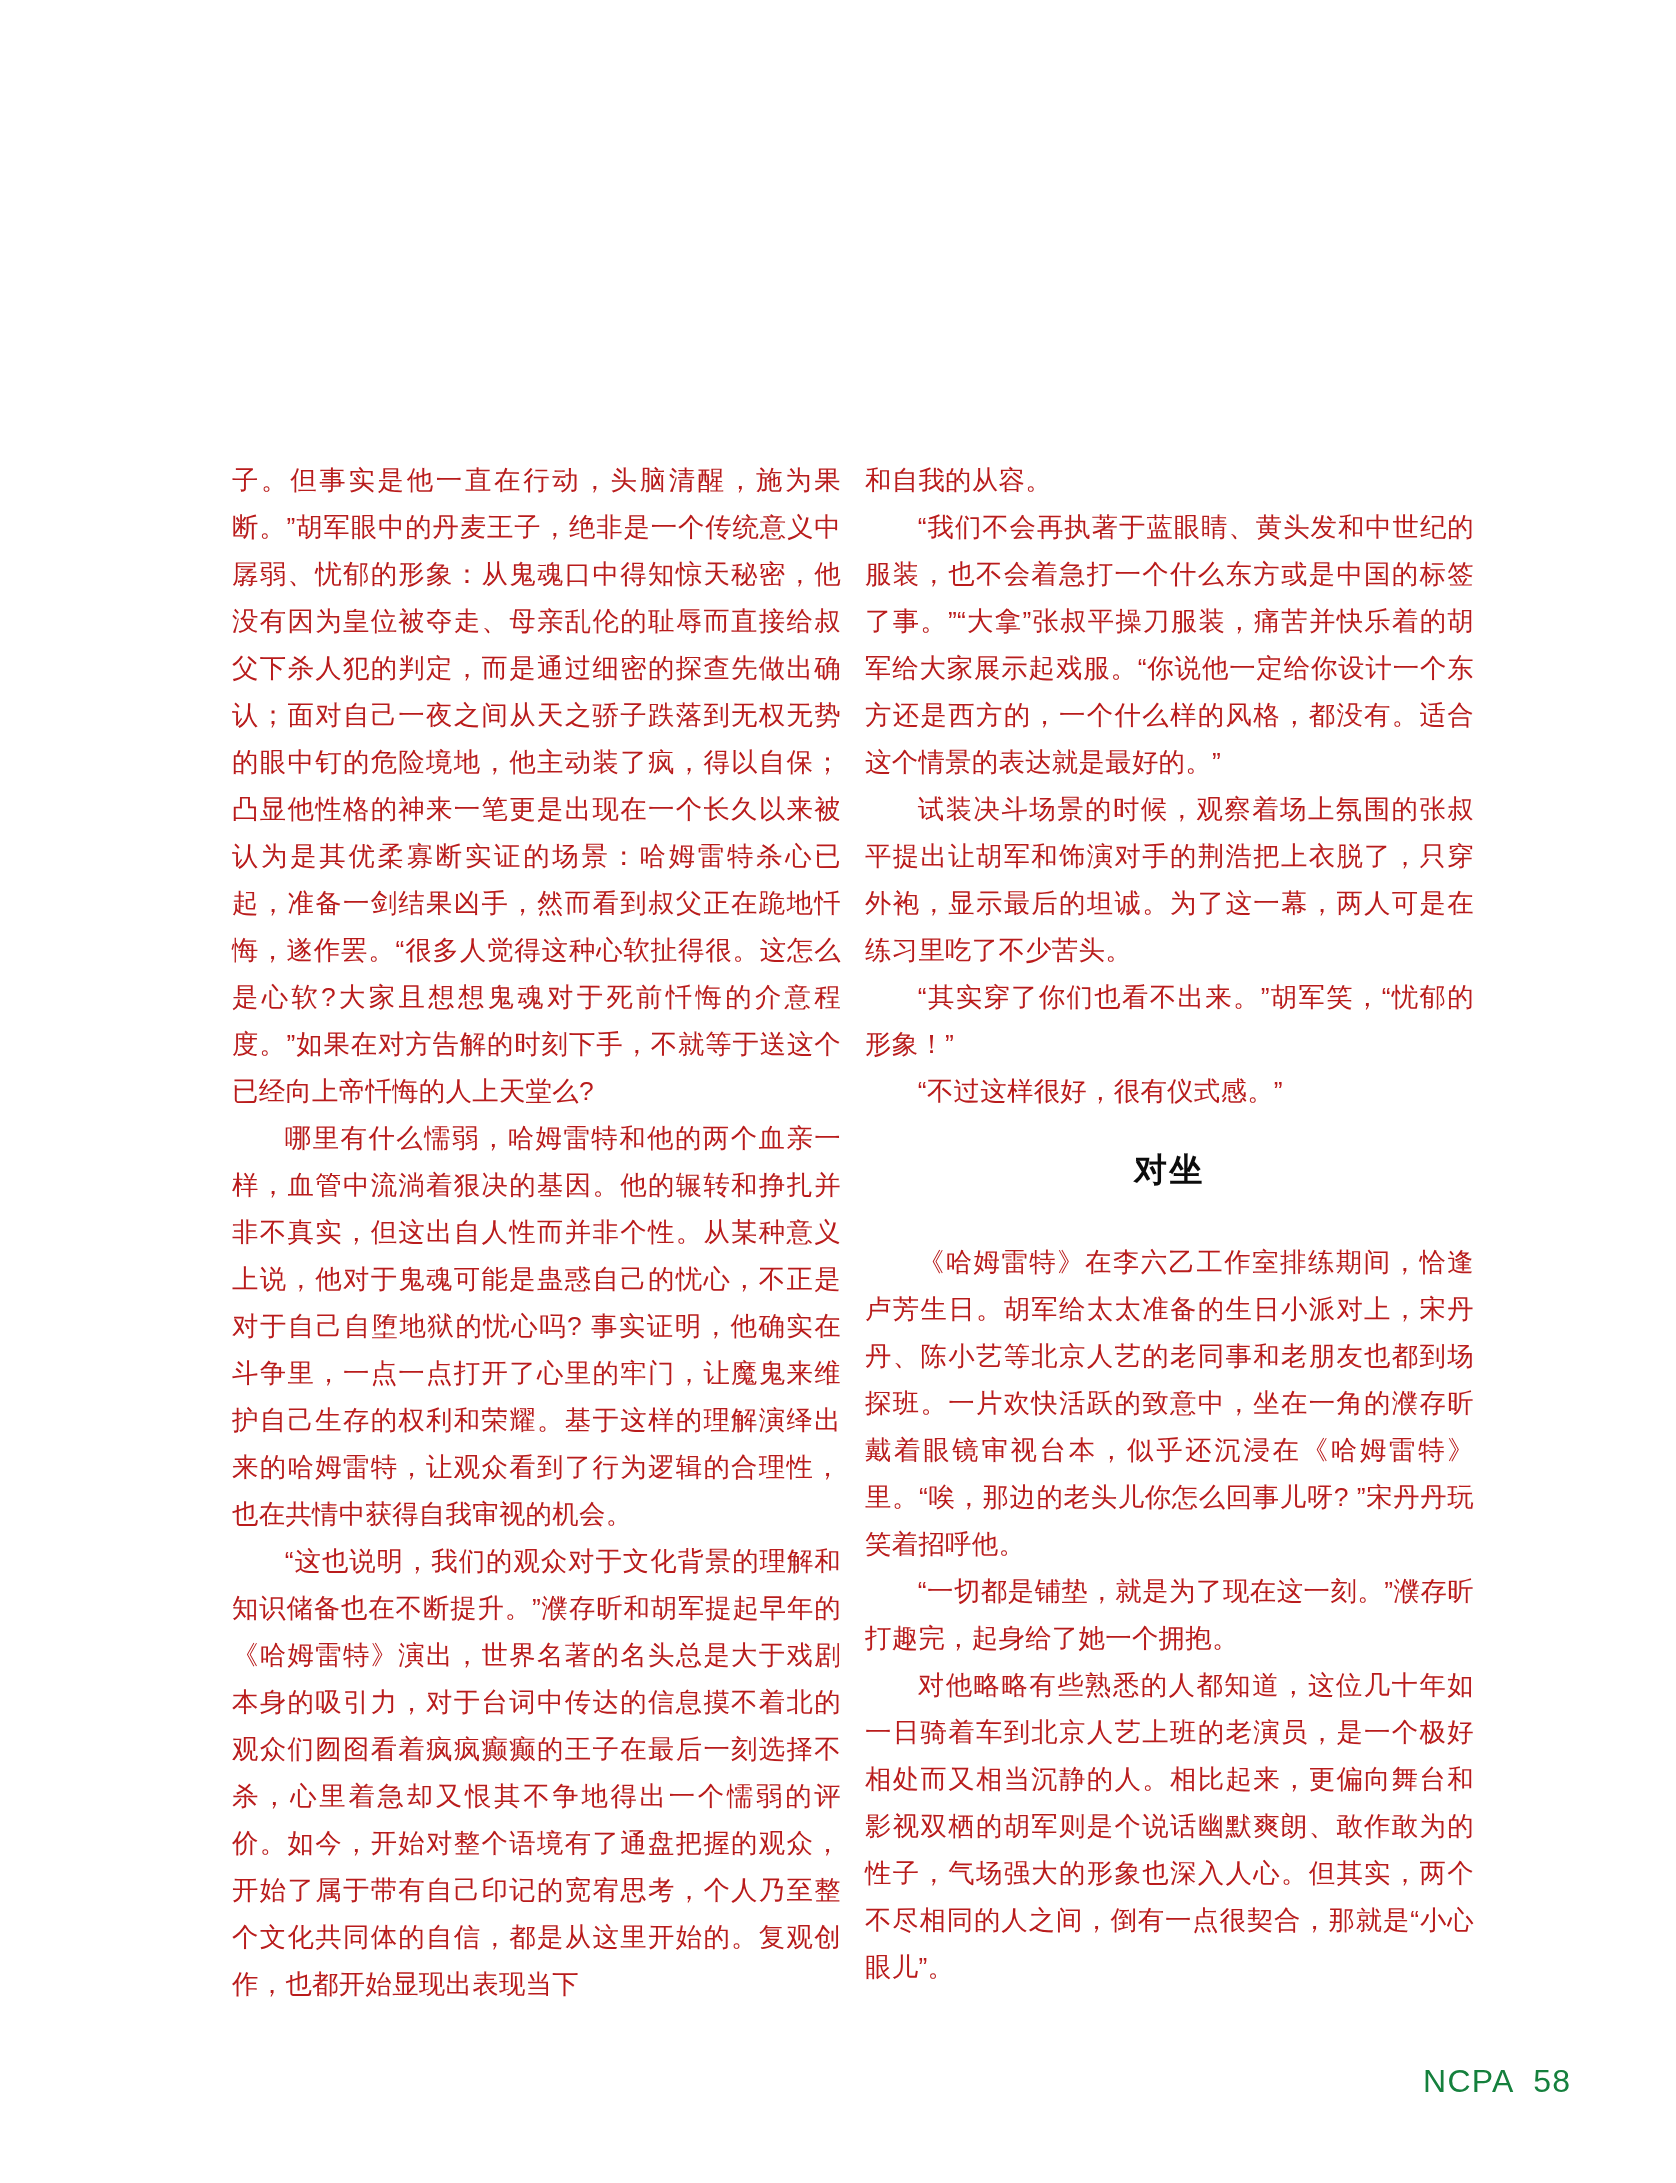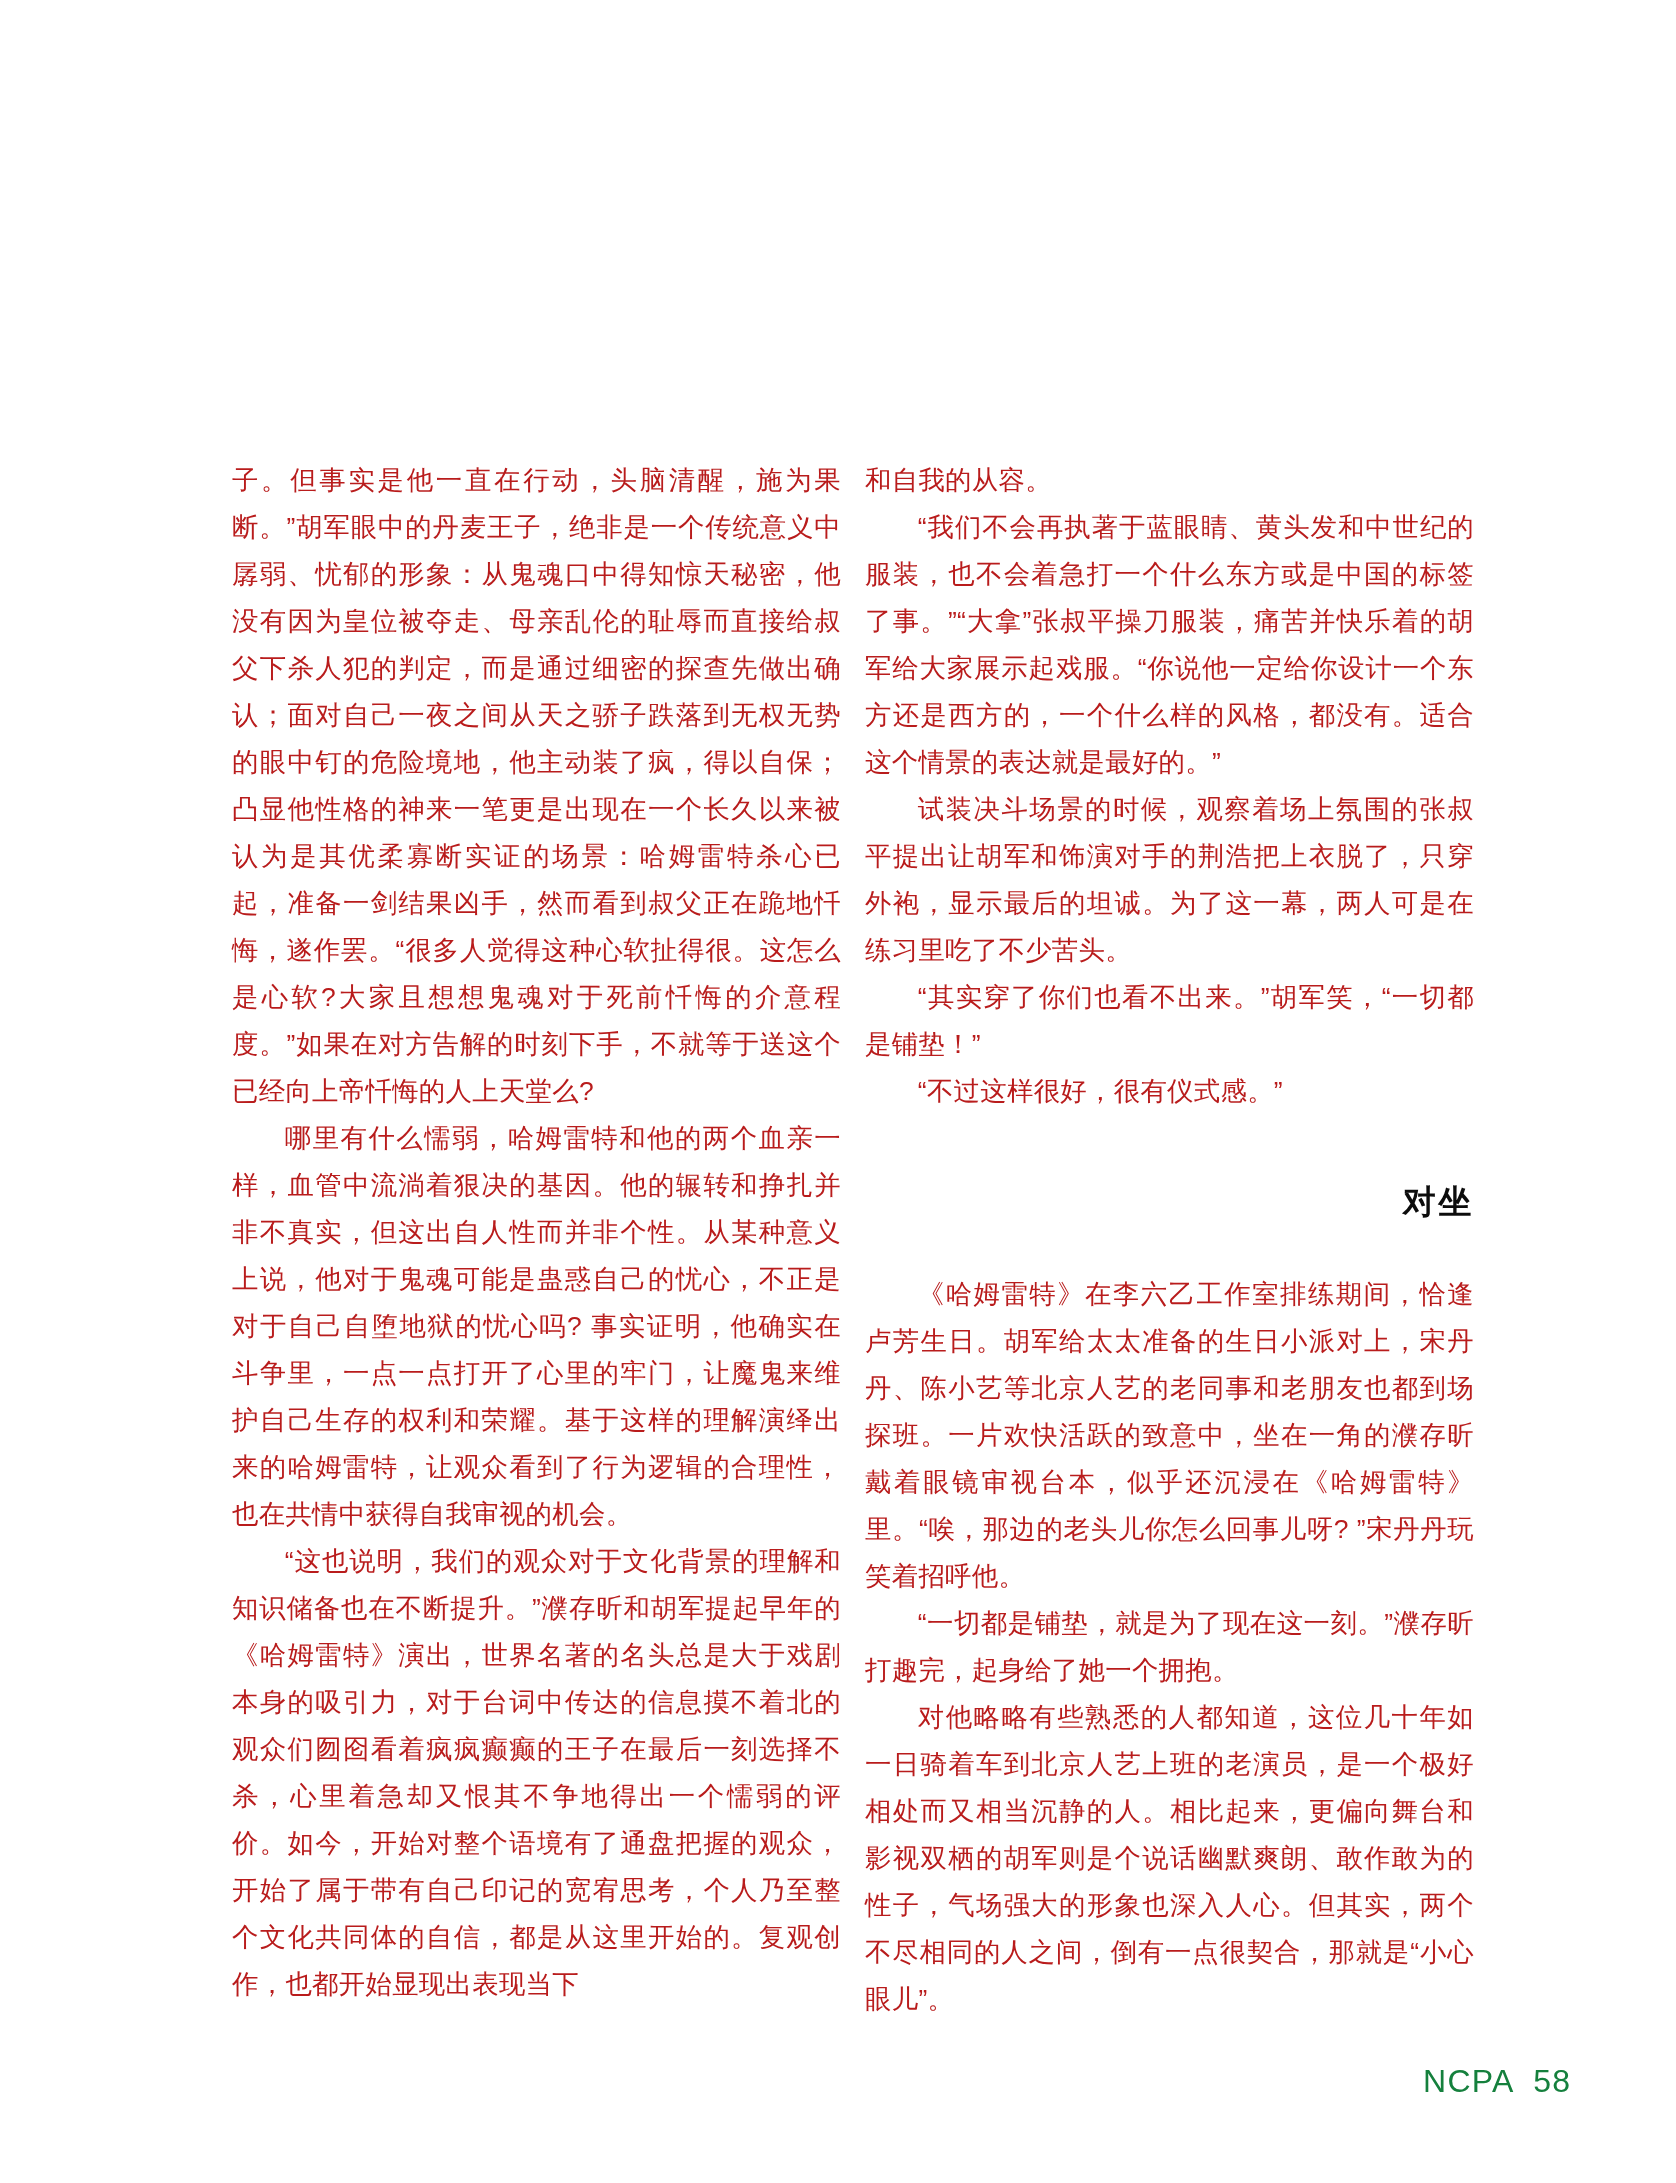--- a/index.html
+++ b/index.html
@@ -29,28 +29,28 @@
     line-height: 47px;
     color: #b91c1c;
     text-align: justify;
     overflow-wrap: break-word;
     letter-spacing: 0.3px;
   }
   .column p.indent {
     text-indent: 2em;
   }
   h2.section-heading {
-    margin: 68px 0 51px 0;
+    margin: 36px 0 51px 0;
     padding: 0;
     font-size: 33px;
     line-height: 37px;
     font-weight: 700;
     color: #0c0c0c;
     letter-spacing: 2.6px;
-    text-align: right;
+    text-align: center;
   }
   .page-footer {
     position: absolute;
     top: 2065px;
     left: 1423px;
     display: flex;
     align-items: baseline;
     gap: 18.5px;
     font-size: 32px;
     line-height: 32px;
@@ -64,21 +64,21 @@
 <div class="column col-left">
   <p>子。但事实是他一直在行动，头脑清醒，施为果断。”胡军眼中的丹麦王子，绝非是一个传统意义中孱弱、忧郁的形象：从鬼魂口中得知惊天秘密，他没有因为皇位被夺走、母亲乱伦的耻辱而直接给叔父下杀人犯的判定，而是通过细密的探查先做出确认；面对自己一夜之间从天之骄子跌落到无权无势的眼中钉的危险境地，他主动装了疯，得以自保；凸显他性格的神来一笔更是出现在一个长久以来被认为是其优柔寡断实证的场景：哈姆雷特杀心已起，准备一剑结果凶手，然而看到叔父正在跪地忏悔，遂作罢。“很多人觉得这种心软扯得很。这怎么是心软?大家且想想鬼魂对于死前忏悔的介意程度。”如果在对方告解的时刻下手，不就等于送这个已经向上帝忏悔的人上天堂么?</p>
   <p class="indent">哪里有什么懦弱，哈姆雷特和他的两个血亲一样，血管中流淌着狠决的基因。他的辗转和挣扎并非不真实，但这出自人性而并非个性。从某种意义上说，他对于鬼魂可能是蛊惑自己的忧心，不正是对于自己自堕地狱的忧心吗? 事实证明，他确实在斗争里，一点一点打开了心里的牢门，让魔鬼来维护自己生存的权利和荣耀。基于这样的理解演绎出来的哈姆雷特，让观众看到了行为逻辑的合理性，也在共情中获得自我审视的机会。</p>
   <p class="indent">“这也说明，我们的观众对于文化背景的理解和知识储备也在不断提升。”濮存昕和胡军提起早年的《哈姆雷特》演出，世界名著的名头总是大于戏剧本身的吸引力，对于台词中传达的信息摸不着北的观众们囫囵看着疯疯癫癫的王子在最后一刻选择不杀，心里着急却又恨其不争地得出一个懦弱的评价。如今，开始对整个语境有了通盘把握的观众，开始了属于带有自己印记的宽宥思考，个人乃至整个文化共同体的自信，都是从这里开始的。复观创作，也都开始显现出表现当下</p>
 </div>
 
 <div class="column col-right">
   <p>和自我的从容。</p>
   <p class="indent">“我们不会再执著于蓝眼睛、黄头发和中世纪的服装，也不会着急打一个什么东方或是中国的标签了事。”“大拿”张叔平操刀服装，痛苦并快乐着的胡军给大家展示起戏服。“你说他一定给你设计一个东方还是西方的，一个什么样的风格，都没有。适合这个情景的表达就是最好的。”</p>
   <p class="indent">试装决斗场景的时候，观察着场上氛围的张叔平提出让胡军和饰演对手的荆浩把上衣脱了，只穿外袍，显示最后的坦诚。为了这一幕，两人可是在练习里吃了不少苦头。</p>
-  <p class="indent">“其实穿了你们也看不出来。”胡军笑，“一切都是铺垫！”</p>
+  <p class="indent">“其实穿了你们也看不出来。”胡军笑，“忧郁的形象！”</p>
   <p class="indent">“不过这样很好，很有仪式感。”</p>
 
   <h2 class="section-heading">对坐</h2>
 
   <p class="indent">《哈姆雷特》在李六乙工作室排练期间，恰逢卢芳生日。胡军给太太准备的生日小派对上，宋丹丹、陈小艺等北京人艺的老同事和老朋友也都到场探班。一片欢快活跃的致意中，坐在一角的濮存昕戴着眼镜审视台本，似乎还沉浸在《哈姆雷特》里。“唉，那边的老头儿你怎么回事儿呀? ”宋丹丹玩笑着招呼他。</p>
   <p class="indent">“一切都是铺垫，就是为了现在这一刻。”濮存昕打趣完，起身给了她一个拥抱。</p>
   <p class="indent">对他略略有些熟悉的人都知道，这位几十年如一日骑着车到北京人艺上班的老演员，是一个极好相处而又相当沉静的人。相比起来，更偏向舞台和影视双栖的胡军则是个说话幽默爽朗、敢作敢为的性子，气场强大的形象也深入人心。但其实，两个不尽相同的人之间，倒有一点很契合，那就是“小心眼儿”。</p>
 </div>
 
 <div class="page-footer">

